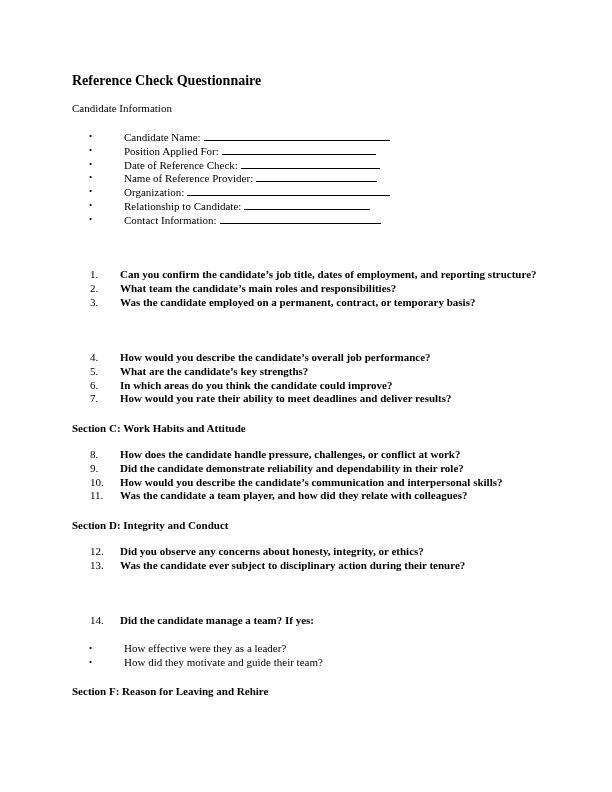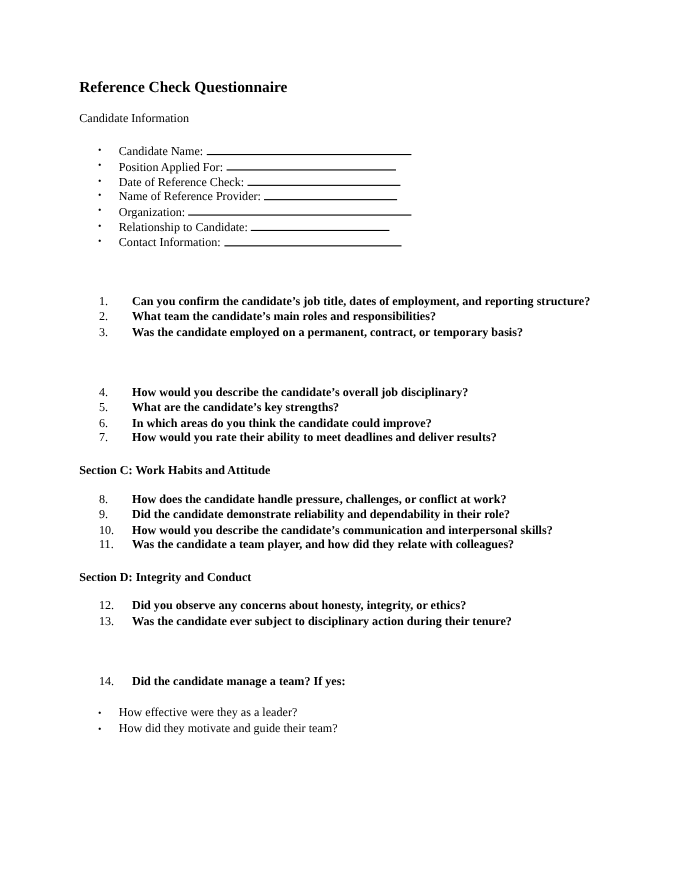--- a/index.html
+++ b/index.html
@@ -4,21 +4,21 @@
 <style>
   html, body { margin: 0; padding: 0; background: #ffffff; }
   body { width: 612px; height: 792px; position: relative; overflow: hidden;
          font-family: "Liberation Serif", serif; color: #000; }
   .page { position: absolute; left: 0; top: 0; width: 612px; height: 792px; }
   .title { position: absolute; left: 72px; top: 72px; font-size: 14px; font-weight: bold; line-height: 18px; white-space: nowrap; }
   .subtitle { position: absolute; left: 72px; top: 101px; font-size: 11px; line-height: 14px; white-space: nowrap; }
   .bullets { position: absolute; left: 72px; top: 130px; margin: 0; padding: 0; list-style: none; }
   .bullets li { position: relative; height: 13.8px; font-size: 11px; line-height: 13.8px; white-space: nowrap; }
   .bul { position: absolute; left: 17px; top: 0; font-size: 9px; }
-  .field-label { position: absolute; left: 36px; top: 0; }
+  .field-label { position: absolute; left: 52px; top: 0; }
   .field-line { display: inline-block; border-bottom: 0.9px solid #000; height: 10px; vertical-align: baseline; margin-left: 3px; }
   .section-h { position: absolute; left: 72px; font-size: 11px; font-weight: bold; line-height: 14px; white-space: nowrap; }
   .qlist { position: absolute; left: 72px; margin: 0; padding: 0; list-style: none; }
   .qlist li { position: relative; height: 13.8px; font-size: 11px; line-height: 13.8px; white-space: nowrap; }
   .qnum { position: absolute; left: 18px; top: 0; }
   .qtext { position: absolute; left: 48px; top: 0; font-weight: bold; }
   .qnum.wide { left: 18px; }
 </style>
 </head>
 <body>
@@ -70,21 +70,21 @@
       </li>
     <li>
         <span class="qnum">3.</span>
         <span class="qtext">Was the candidate employed on a permanent, contract, or temporary basis?</span>
       </li>
   </ol>
 
   <ol class="qlist" style="top:351px">
     <li>
         <span class="qnum">4.</span>
-        <span class="qtext">How would you describe the candidate’s overall job disciplinary?</span>
+        <span class="qtext">How would you describe the candidate’s overall job performance?</span>
       </li>
     <li>
         <span class="qnum">5.</span>
         <span class="qtext">What are the candidate’s key strengths?</span>
       </li>
     <li>
         <span class="qnum">6.</span>
         <span class="qtext">In which areas do you think the candidate could improve?</span>
       </li>
     <li>
@@ -135,14 +135,15 @@
     <li>
       <span class="bul">•</span>
       <span class="field-label">How effective were they as a leader?</span>
     </li>
     <li>
       <span class="bul">•</span>
       <span class="field-label">How did they motivate and guide their team?</span>
     </li>
   </ul>
 
+  <div class="section-h" style="top:684px">Section F: Reason for Leaving and Rehire</div>
 
 </div>
 
 </body></html>

